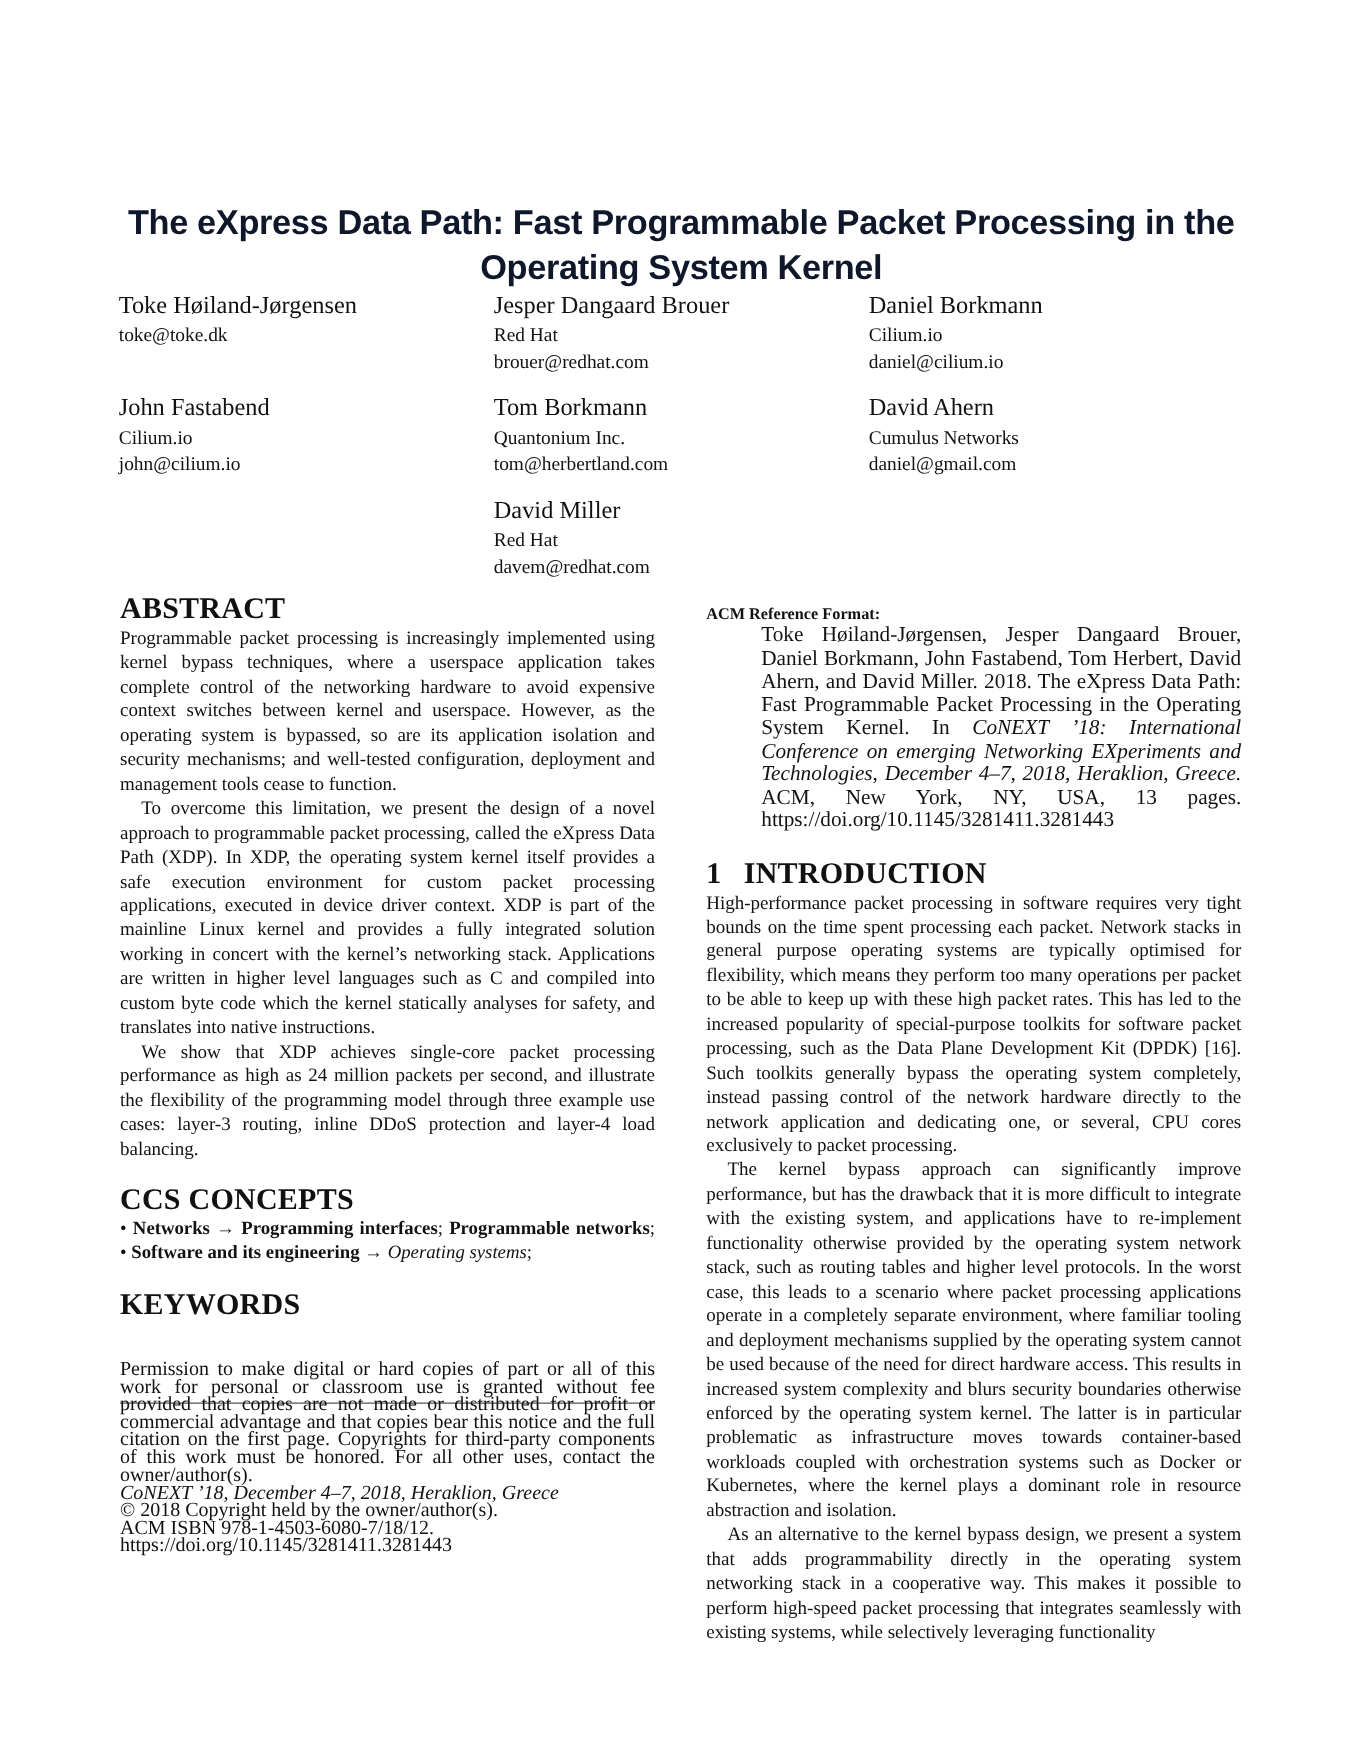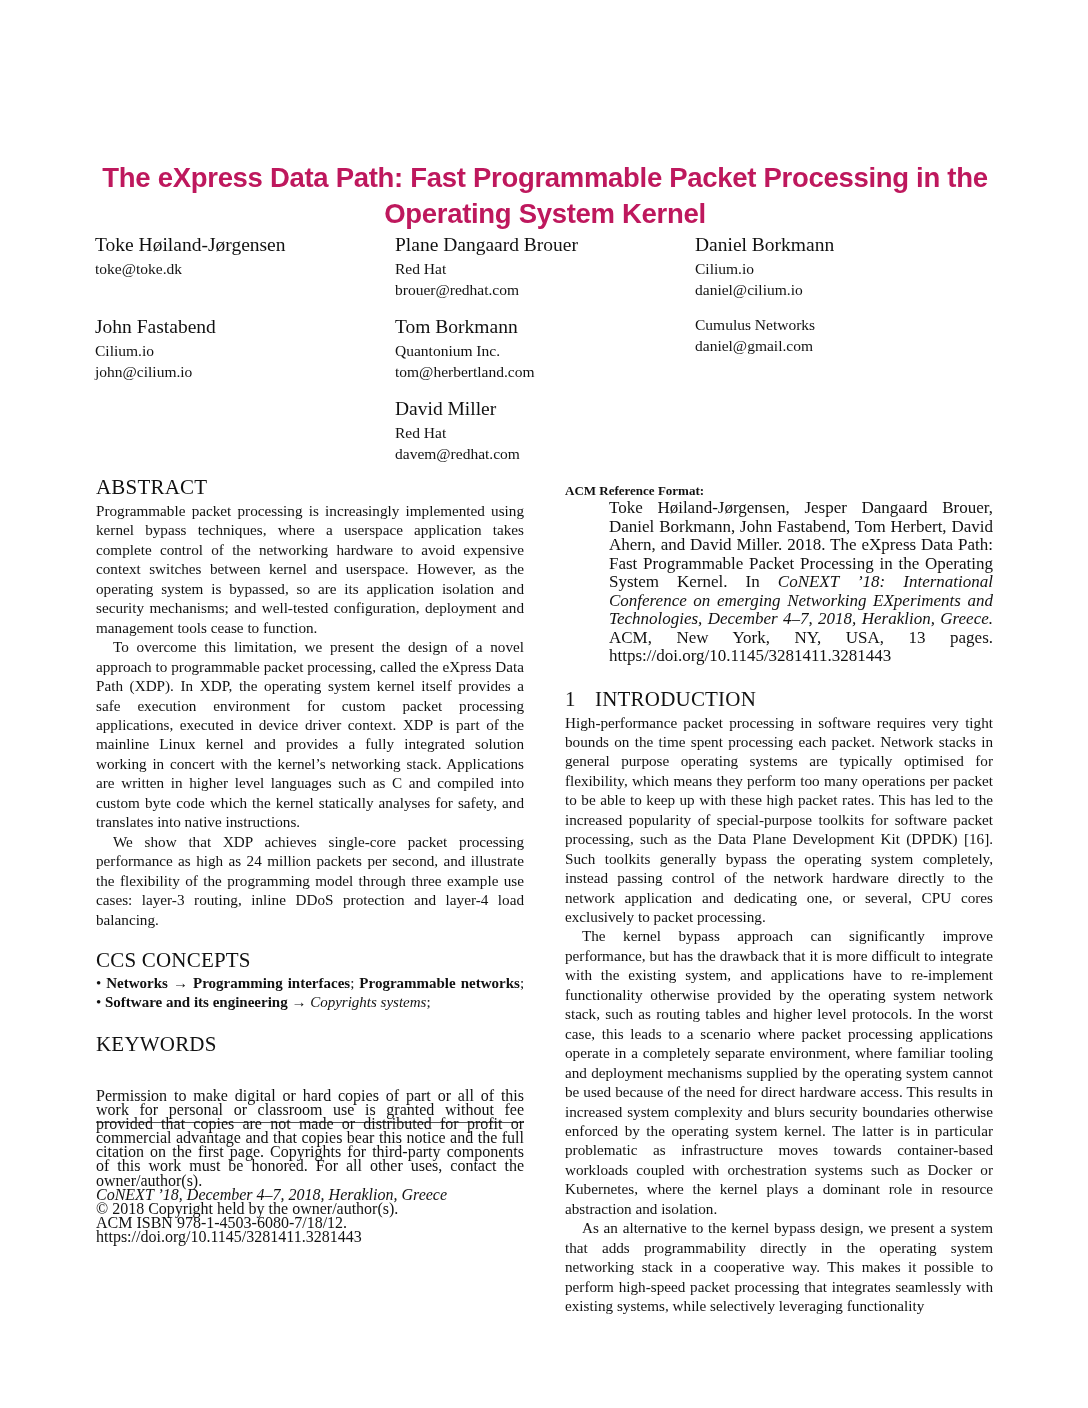--- a/index.html
+++ b/index.html
@@ -1,28 +1,28 @@
 <!DOCTYPE html>
 <html><head>
 <meta charset="utf-8">
 <style>
   html, body { margin: 0; padding: 0; background: #ffffff; }
   body { width: 1088px; height: 1408px; position: relative; overflow: hidden; color: #111; font-family: "Liberation Serif", "DejaVu Serif", serif; }
-  .title { position: absolute; left: 90px; top: 142px; width: 910px; text-align: center; font-family: "Liberation Sans", "DejaVu Sans", sans-serif; font-weight: bold; font-size: 27.5px; line-height: 36px; letter-spacing: -0.3px; color: #be185d; }
+  .title { position: absolute; left: 90px; top: 142px; width: 910px; text-align: center; font-family: "Liberation Sans", "DejaVu Sans", sans-serif; font-weight: bold; font-size: 27.5px; line-height: 36px; letter-spacing: -0.3px; color: #0f172a; }
   .authors { position: absolute; left: 95px; top: 232px; width: 900px; }
   .author-row { display: flex; justify-content: space-between; height: 82px; }
   .author-row.center { justify-content: center; }
   .author { width: 300px; text-align: left; }
   .author .name { font-size: 19.5px; line-height: 26px; }
   .author .aff, .author .email { font-size: 15.5px; line-height: 21px; }
 
   .col { position: absolute; width: 428px; font-size: 15.2px; line-height: 19.45px; text-align: justify; }
   .col-left { left: 96px; top: 476px; }
   .col-right { left: 565px; top: 482px; }
-  h2 { font-size: 21px; font-weight: normal; margin: 0 0 3px 0; line-height: 22px; letter-spacing: 0.2px; }
+  h2 { font-size: 24px; font-weight: bold; margin: 0 0 3px 0; line-height: 22px; letter-spacing: 0.2px; }
   p { margin: 0; }
   p.indent { text-indent: 17px; }
   .sec-gap { height: 20px; }
   .ccs { font-size: 15px; }
   .ccs b { font-weight: bold; }
 
   .footnote-rule { position: absolute; left: 96px; top: 1122px; width: 428px; border-top: 1.5px solid #555; }
   .footnote { position: absolute; left: 96px; top: 1089px; width: 428px; font-size: 16px; line-height: 14.1px; text-align: justify; }
   .footnote .line { display: block; }
 
@@ -36,21 +36,21 @@
 
 <h1 class="title">The eXpress Data Path: Fast Programmable Packet Processing in the Operating System Kernel</h1>
 
 <div class="authors">
   <div class="author-row">
     <div class="author">
       <div class="name">Toke Høiland-Jørgensen</div>
       <div class="email">toke@toke.dk</div>
     </div>
     <div class="author">
-      <div class="name">Plane Dangaard Brouer</div>
+      <div class="name">Jesper Dangaard Brouer</div>
       <div class="aff">Red Hat</div>
       <div class="email">brouer@redhat.com</div>
     </div>
     <div class="author">
       <div class="name">Daniel Borkmann</div>
       <div class="aff">Cilium.io</div>
       <div class="email">daniel@cilium.io</div>
     </div>
   </div>
   <div class="author-row">
@@ -58,20 +58,21 @@
       <div class="name">John Fastabend</div>
       <div class="aff">Cilium.io</div>
       <div class="email">john@cilium.io</div>
     </div>
     <div class="author">
       <div class="name">Tom Borkmann</div>
       <div class="aff">Quantonium Inc.</div>
       <div class="email">tom@herbertland.com</div>
     </div>
     <div class="author">
+      <div class="name">David Ahern</div>
       <div class="aff">Cumulus Networks</div>
       <div class="email">daniel@gmail.com</div>
     </div>
   </div>
   <div class="author-row center">
     <div class="author">
       <div class="name">David Miller</div>
       <div class="aff">Red Hat</div>
       <div class="email">davem@redhat.com</div>
     </div>
@@ -81,21 +82,21 @@
 <div class="col col-left">
   <section>
     <h2>ABSTRACT</h2>
     <p>Programmable packet processing is increasingly implemented using kernel bypass techniques, where a userspace application takes complete control of the networking hardware to avoid expensive context switches between kernel and userspace. However, as the operating system is bypassed, so are its application isolation and security mechanisms; and well-tested configuration, deployment and management tools cease to function.</p>
     <p class="indent">To overcome this limitation, we present the design of a novel approach to programmable packet processing, called the eXpress Data Path (XDP). In XDP, the operating system kernel itself provides a safe execution environment for custom packet processing applications, executed in device driver context. XDP is part of the mainline Linux kernel and provides a fully integrated solution working in concert with the kernel’s networking stack. Applications are written in higher level languages such as C and compiled into custom byte code which the kernel statically analyses for safety, and translates into native instructions.</p>
     <p class="indent">We show that XDP achieves single-core packet processing performance as high as 24 million packets per second, and illustrate the flexibility of the programming model through three example use cases: layer-3 routing, inline DDoS protection and layer-4 load balancing.</p>
   </section>
   <div class="sec-gap"></div>
   <section>
     <h2>CCS CONCEPTS</h2>
-    <p class="ccs"><span>•</span> <b>Networks</b> <span>→</span> <b>Programming interfaces</b>; <b>Programmable networks</b>; <span>•</span> <b>Software and its engineering</b> <span>→</span> <i>Copyrights systems</i>;</p>
+    <p class="ccs"><span>•</span> <b>Networks</b> <span>→</span> <b>Programming interfaces</b>; <b>Programmable networks</b>; <span>•</span> <b>Software and its engineering</b> <span>→</span> <i>Operating systems</i>;</p>
   </section>
   <div class="sec-gap"></div>
   <section>
     <h2>KEYWORDS</h2>
   </section>
 </div>
 
 <div class="footnote-rule"></div>
 <div class="footnote">
   <p>Permission to make digital or hard copies of part or all of this work for personal or classroom use is granted without fee provided that copies are not made or distributed for profit or commercial advantage and that copies bear this notice and the full citation on the first page. Copyrights for third-party components of this work must be honored. For all other uses, contact the owner/author(s).</p>

